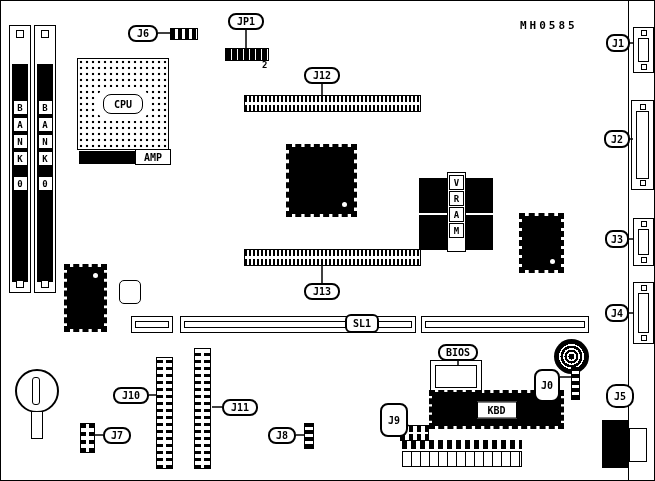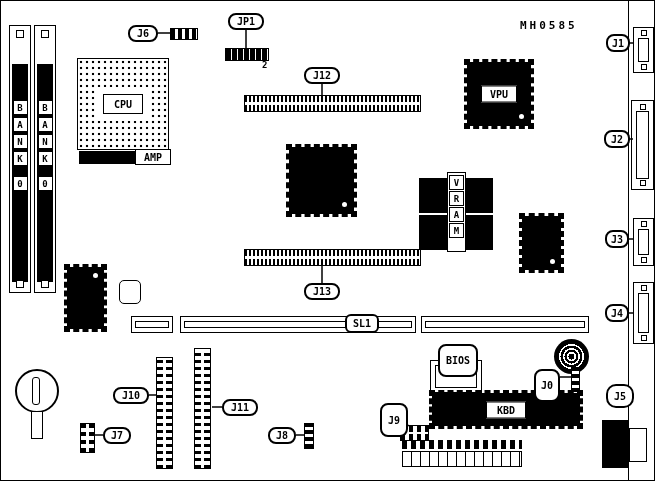--- a/index.html
+++ b/index.html
@@ -65,21 +65,21 @@
     position:absolute; border:1px solid #000; background:#fff; z-index:3;
     display:flex; flex-direction:column; align-items:center; gap:1px; padding:2px 0;
   }
   .cpu-socket {
     position:absolute; border:1px solid #000; background:#fff;
     background-image:radial-gradient(circle at 3px 3px, #000 1.2px, rgba(0,0,0,0) 1.6px);
     background-size:6px 6px;
   }
   .cpu-label {
     position:absolute; left:50%; top:50%; transform:translate(-50%,-50%);
-    width:40px; height:20px; box-shadow:0 0 0 7px #fff;
+    width:40px; height:20px; box-shadow:0 0 0 7px #fff;border-radius:8px;
   }
   .port { position:absolute; border:1px solid #000; background:#fff; z-index:3; }
   .port-hole { position:absolute; left:50%; transform:translateX(-50%); width:6px; height:6px; border:1px solid #000; background:#fff; }
   .port-body { position:absolute; left:4px; right:4px; top:10px; bottom:10px; border:1px solid #000; }
   .speaker {
     position:absolute; width:35px; height:35px; border-radius:50%;
     background:radial-gradient(circle, #000 0 3px, #fff 3px 4.5px, #000 4.5px 7px, #fff 7px 8.5px, #000 8.5px 11px, #fff 11px 12.5px, #000 12.5px 17.5px);
   }
   .osc { position:absolute; background:#fff; border:1px solid #000; border-radius:5px; }
   .part-number { position:absolute; font-size:11px; font-weight:bold; letter-spacing:3px; }
@@ -136,24 +136,20 @@
   <div class="callout" style="left:127px; top:24px; width:30px; height:17px;">J6</div>
   <div class="pins-h" style="left:169px; top:27px; width:28px; height:12px;"></div>
 
   <div class="callout" style="left:227px; top:12px; width:36px; height:17px;">JP1</div>
   <div class="pinbar" style="left:224px; top:47px; width:44px; height:13px;"></div>
   <div class="tiny-num" style="left:261px; top:59px;">2</div>
 
   <div class="callout" style="left:303px; top:66px; width:36px; height:17px;">J12</div>
   <div class="pinrow" style="left:243px; top:94px; width:177px; height:17px;"></div>
 
-  <div class="qfp" style="left:463px; top:58px; width:70px; height:70px;">
-    <div class="label-box" style="left:50%; top:50%; transform:translate(-50%,-50%); width:36px; height:17px;">VPU</div>
-    <div class="dot" style="right:7px; bottom:7px;"></div>
-  </div>
 
   <div class="qfp" style="left:285px; top:143px; width:71px; height:73px;">
     <div class="dot" style="right:7px; bottom:7px;"></div>
   </div>
 
   <div class="chip" style="left:418px; top:177px; width:28px; height:35px;"></div>
   <div class="chip" style="left:418px; top:214px; width:28px; height:35px;"></div>
   <div class="chip" style="left:464px; top:177px; width:28px; height:35px;"></div>
   <div class="chip" style="left:464px; top:214px; width:28px; height:35px;"></div>
   <div class="vram-strip" style="left:446px; top:171px; width:19px; height:80px;">
@@ -183,28 +179,28 @@
     <div class="slot-inner"></div>
   </div>
   <div class="slot" style="left:420px; top:315px; width:168px; height:17px;">
     <div class="slot-inner"></div>
   </div>
   <div class="callout" style="left:344px; top:313px; width:34px; height:19px; border-radius:6px;">SL1</div>
 
   <div class="boxed-chip" style="left:429px; top:359px; width:52px; height:33px;">
     <div class="boxed-chip-inner"></div>
   </div>
-  <div class="callout" style="left:437px; top:343px; width:40px; height:33px;">BIOS</div>
+  <div class="callout" style="left:437px; top:343px; width:40px; height:17px;">BIOS</div>
 
   <div class="speaker" style="left:553px; top:338px;"></div>
 
   <div class="callout" style="left:533px; top:368px; width:26px; height:33px;">J0</div>
   <div class="pins-v" style="left:570px; top:366px; width:9px; height:33px;"></div>
 
-  <div class="qfp" style="left:428px; top:389px; width:154px; height:39px;">
+  <div class="qfp" style="left:428px; top:389px; width:135px; height:39px;">
     <div class="label-box" style="left:50%; top:50%; transform:translate(-50%,-50%); width:40px; height:17px;">KBD</div>
   </div>
 
   <div class="callout" style="left:379px; top:402px; width:28px; height:34px;">J9</div>
   <div class="pins-grid" style="left:399px; top:424px; width:29px; height:16px;"></div>
 
   <div class="header-v" style="left:155px; top:356px; width:17px; height:112px;"></div>
   <div class="callout" style="left:112px; top:386px; width:36px; height:17px;">J10</div>
 
   <div class="header-v" style="left:193px; top:347px; width:17px; height:121px;"></div>

